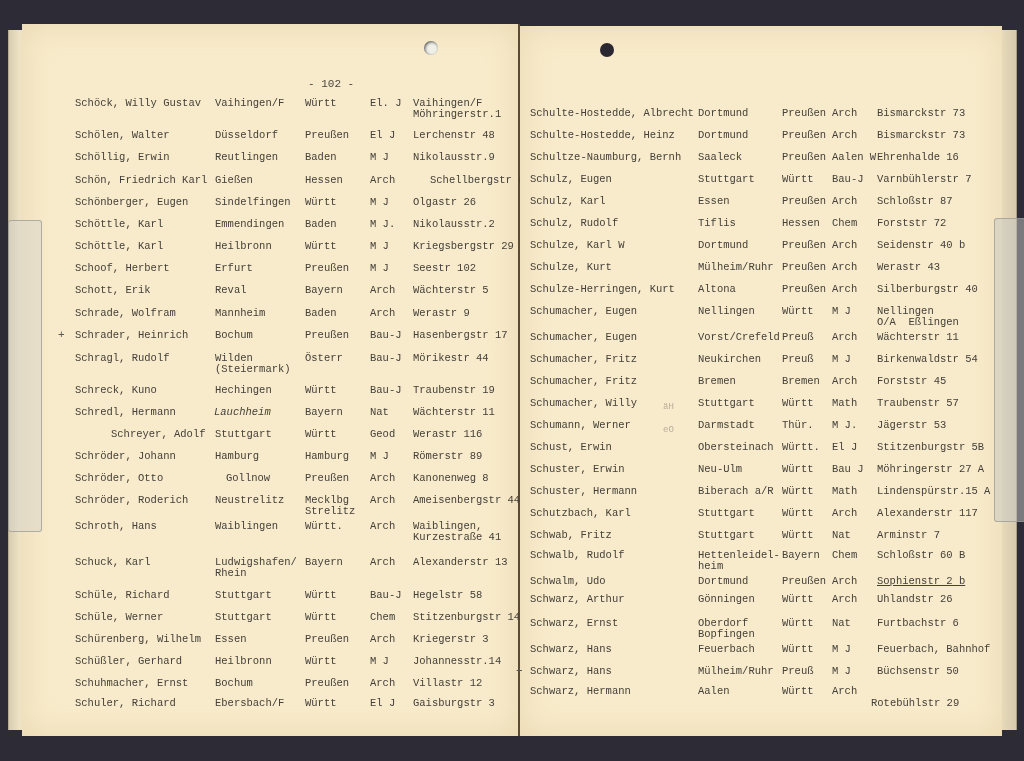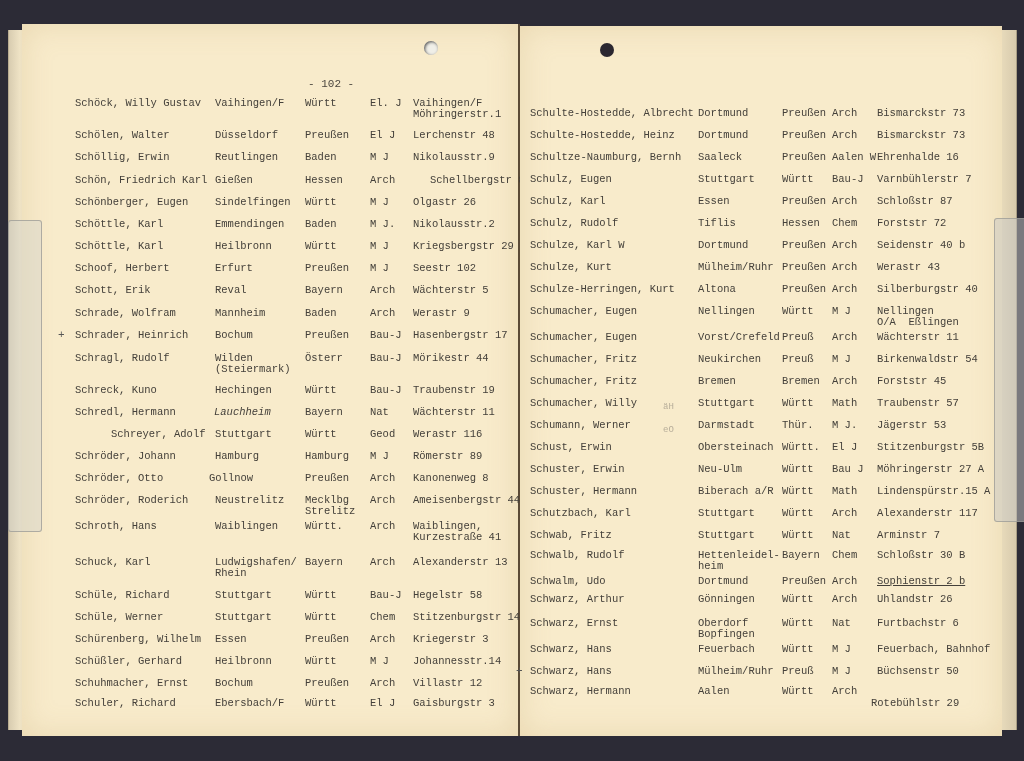--- a/index.html
+++ b/index.html
@@ -84,21 +84,21 @@
       <div class="entry" style="left: 0px; top: 239px; width: 100%; height: 24px;"><span style="left: 53px;">Schoof, Herbert</span><span style="left: 193px;">Erfurt</span><span style="left: 283px;">Preußen</span><span style="left: 348px;">M J</span><span style="left: 391px;">Seestr 102</span></div>
       <div class="entry" style="left: 0px; top: 261px; width: 100%; height: 24px;"><span style="left: 53px;">Schott, Erik</span><span style="left: 193px;">Reval</span><span style="left: 283px;">Bayern</span><span style="left: 348px;">Arch</span><span style="left: 391px;">Wächterstr 5</span></div>
       <div class="entry" style="left: 0px; top: 284px; width: 100%; height: 24px;"><span style="left: 53px;">Schrade, Wolfram</span><span style="left: 193px;">Mannheim</span><span style="left: 283px;">Baden</span><span style="left: 348px;">Arch</span><span style="left: 391px;">Werastr 9</span></div>
       <div class="entry" style="left: 0px; top: 306px; width: 100%; height: 24px;"><span style="left: 53px;">Schrader, Heinrich</span><span style="left: 193px;">Bochum</span><span style="left: 283px;">Preußen</span><span style="left: 348px;">Bau-J</span><span style="left: 391px;">Hasenbergstr 17</span><span class="marker" style="left: 36px;">+</span></div>
       <div class="entry" style="left: 0px; top: 329px; width: 100%; height: 24px;"><span style="left: 53px;">Schragl, Rudolf</span><span style="left: 193px;">Wilden
 (Steiermark)</span><span style="left: 283px;">Österr</span><span style="left: 348px;">Bau-J</span><span style="left: 391px;">Mörikestr 44</span></div>
       <div class="entry" style="left: 0px; top: 361px; width: 100%; height: 24px;"><span style="left: 53px;">Schreck, Kuno</span><span style="left: 193px;">Hechingen</span><span style="left: 283px;">Württ</span><span style="left: 348px;">Bau-J</span><span style="left: 391px;">Traubenstr 19</span></div>
       <div class="entry" style="left: 0px; top: 383px; width: 100%; height: 24px;"><span style="left: 53px;">Schredl, Hermann</span><span style="left: 192px; font-style: italic;">Lauchheim</span><span style="left: 283px;">Bayern</span><span style="left: 348px;">Nat</span><span style="left: 391px;">Wächterstr 11</span></div>
       <div class="entry" style="left: 0px; top: 405px; width: 100%; height: 24px;"><span style="left: 53px; margin-left: 36px;">Schreyer, Adolf</span><span style="left: 193px;">Stuttgart</span><span style="left: 283px;">Württ</span><span style="left: 348px;">Geod</span><span style="left: 391px;">Werastr 116</span></div>
       <div class="entry" style="left: 0px; top: 427px; width: 100%; height: 24px;"><span style="left: 53px;">Schröder, Johann</span><span style="left: 193px;">Hamburg</span><span style="left: 283px;">Hamburg</span><span style="left: 348px;">M J</span><span style="left: 391px;">Römerstr 89</span></div>
-      <div class="entry" style="left: 0px; top: 449px; width: 100%; height: 24px;"><span style="left: 53px;">Schröder, Otto</span><span style="left: 187px;">Gollnow</span><span style="left: 283px;">Preußen</span><span style="left: 348px;">Arch</span><span style="left: 391px;">Kanonenweg 8</span></div>
+      <div class="entry" style="left: 0px; top: 449px; width: 100%; height: 24px;"><span style="left: 53px;">Schröder, Otto</span><span style="left: 204px;">Gollnow</span><span style="left: 283px;">Preußen</span><span style="left: 348px;">Arch</span><span style="left: 391px;">Kanonenweg 8</span></div>
       <div class="entry" style="left: 0px; top: 471px; width: 100%; height: 24px;"><span style="left: 53px;">Schröder, Roderich</span><span style="left: 193px;">Neustrelitz</span><span style="left: 283px;">Mecklbg
 Strelitz</span><span style="left: 348px;">Arch</span><span style="left: 391px;">Ameisenbergstr 44</span></div>
       <div class="entry" style="left: 0px; top: 497px; width: 100%; height: 24px;"><span style="left: 53px;">Schroth, Hans</span><span style="left: 193px;">Waiblingen</span><span style="left: 283px;">Württ.</span><span style="left: 348px;">Arch</span><span style="left: 391px;">Waiblingen,
 Kurzestraße 41</span></div>
       <div class="entry" style="left: 0px; top: 533px; width: 100%; height: 24px;"><span style="left: 53px;">Schuck, Karl</span><span style="left: 193px;">Ludwigshafen/
 Rhein</span><span style="left: 283px;">Bayern</span><span style="left: 348px;">Arch</span><span style="left: 391px;">Alexanderstr 13</span></div>
       <div class="entry" style="left: 0px; top: 566px; width: 100%; height: 24px;"><span style="left: 53px;">Schüle, Richard</span><span style="left: 193px;">Stuttgart</span><span style="left: 283px;">Württ</span><span style="left: 348px;">Bau-J</span><span style="left: 391px;">Hegelstr 58</span></div>
       <div class="entry" style="left: 0px; top: 588px; width: 100%; height: 24px;"><span style="left: 53px;">Schüle, Werner</span><span style="left: 193px;">Stuttgart</span><span style="left: 283px;">Württ</span><span style="left: 348px;">Chem</span><span style="left: 391px;">Stitzenburgstr 14</span></div>
       <div class="entry" style="left: 0px; top: 610px; width: 100%; height: 24px;"><span style="left: 53px;">Schürenberg, Wilhelm</span><span style="left: 193px;">Essen</span><span style="left: 283px;">Preußen</span><span style="left: 348px;">Arch</span><span style="left: 391px;">Kriegerstr 3</span></div>
       <div class="entry" style="left: 0px; top: 632px; width: 100%; height: 24px;"><span style="left: 53px;">Schüßler, Gerhard</span><span style="left: 193px;">Heilbronn</span><span style="left: 283px;">Württ</span><span style="left: 348px;">M J</span><span style="left: 391px;">Johannesstr.14</span></div>
@@ -124,21 +124,21 @@
       <div class="entry" style="left: 0px; top: 328px; width: 100%; height: 24px;"><span style="left: 10px;">Schumacher, Fritz</span><span style="left: 178px;">Neukirchen</span><span style="left: 262px;">Preuß</span><span style="left: 312px;">M J</span><span style="left: 357px;">Birkenwaldstr 54</span></div>
       <div class="entry" style="left: 0px; top: 350px; width: 100%; height: 24px;"><span style="left: 10px;">Schumacher, Fritz</span><span style="left: 178px;">Bremen</span><span style="left: 262px;">Bremen</span><span style="left: 312px;">Arch</span><span style="left: 357px;">Forststr 45</span></div>
       <div class="entry" style="left: 0px; top: 372px; width: 100%; height: 24px;"><span style="left: 10px;">Schumacher, Willy</span><span style="left: 178px;">Stuttgart</span><span style="left: 262px;">Württ</span><span style="left: 312px;">Math</span><span style="left: 357px;">Traubenstr 57</span></div>
       <div class="entry" style="left: 0px; top: 394px; width: 100%; height: 24px;"><span style="left: 10px;">Schumann, Werner</span><span style="left: 178px;">Darmstadt</span><span style="left: 262px;">Thür.</span><span style="left: 312px;">M J.</span><span style="left: 357px;">Jägerstr 53</span></div>
       <div class="entry" style="left: 0px; top: 416px; width: 100%; height: 24px;"><span style="left: 10px;">Schust, Erwin</span><span style="left: 178px;">Obersteinach</span><span style="left: 262px;">Württ.</span><span style="left: 312px;">El J</span><span style="left: 357px;">Stitzenburgstr 5B</span></div>
       <div class="entry" style="left: 0px; top: 438px; width: 100%; height: 24px;"><span style="left: 10px;">Schuster, Erwin</span><span style="left: 178px;">Neu-Ulm</span><span style="left: 262px;">Württ</span><span style="left: 312px;">Bau J</span><span style="left: 357px;">Möhringerstr 27 A</span></div>
       <div class="entry" style="left: 0px; top: 460px; width: 100%; height: 24px;"><span style="left: 10px;">Schuster, Hermann</span><span style="left: 178px;">Biberach a/R</span><span style="left: 262px;">Württ</span><span style="left: 312px;">Math</span><span style="left: 357px;">Lindenspürstr.15 A</span></div>
       <div class="entry" style="left: 0px; top: 482px; width: 100%; height: 24px;"><span style="left: 10px;">Schutzbach, Karl</span><span style="left: 178px;">Stuttgart</span><span style="left: 262px;">Württ</span><span style="left: 312px;">Arch</span><span style="left: 357px;">Alexanderstr 117</span></div>
       <div class="entry" style="left: 0px; top: 504px; width: 100%; height: 24px;"><span style="left: 10px;">Schwab, Fritz</span><span style="left: 178px;">Stuttgart</span><span style="left: 262px;">Württ</span><span style="left: 312px;">Nat</span><span style="left: 357px;">Arminstr 7</span></div>
       <div class="entry" style="left: 0px; top: 524px; width: 100%; height: 24px;"><span style="left: 10px;">Schwalb, Rudolf</span><span style="left: 178px;">Hettenleidel-
-heim</span><span style="left: 262px;">Bayern</span><span style="left: 312px;">Chem</span><span style="left: 357px;">Schloßstr 30 B</span></div>
+heim</span><span style="left: 262px;">Bayern</span><span style="left: 312px;">Chem</span><span style="left: 357px;">Schloßstr 60 B</span></div>
       <div class="entry" style="left: 0px; top: 550px; width: 100%; height: 24px;"><span style="left: 10px;">Schwalm, Udo</span><span style="left: 178px;">Dortmund</span><span style="left: 262px;">Preußen</span><span style="left: 312px;">Arch</span><span style="left: 357px; text-decoration: underline;">Sophienstr 2 b</span></div>
       <div class="entry" style="left: 0px; top: 568px; width: 100%; height: 24px;"><span style="left: 10px;">Schwarz, Arthur</span><span style="left: 178px;">Gönningen</span><span style="left: 262px;">Württ</span><span style="left: 312px;">Arch</span><span style="left: 357px;">Uhlandstr 26</span></div>
       <div class="entry" style="left: 0px; top: 592px; width: 100%; height: 24px;"><span style="left: 10px;">Schwarz, Ernst</span><span style="left: 178px;">Oberdorf
 Bopfingen</span><span style="left: 262px;">Württ</span><span style="left: 312px;">Nat</span><span style="left: 357px;">Furtbachstr 6</span></div>
       <div class="entry" style="left: 0px; top: 618px; width: 100%; height: 24px;"><span style="left: 10px;">Schwarz, Hans</span><span style="left: 178px;">Feuerbach</span><span style="left: 262px;">Württ</span><span style="left: 312px;">M J</span><span style="left: 357px;">Feuerbach, Bahnhof</span></div>
       <div class="entry" style="left: 0px; top: 640px; width: 100%; height: 24px;"><span style="left: 10px;">Schwarz, Hans</span><span style="left: 178px;">Mülheim/Ruhr</span><span style="left: 262px;">Preuß</span><span style="left: 312px;">M J</span><span style="left: 357px;">Büchsenstr 50</span><span class="marker" style="left: -4px;">+</span></div>
       <div class="entry" style="left: 0px; top: 660px; width: 100%; height: 24px;"><span style="left: 10px;">Schwarz, Hermann</span><span style="left: 178px;">Aalen</span><span style="left: 262px;">Württ</span><span style="left: 312px;">Arch</span><span style="left: 351px; margin-top: 12px;">Rotebühlstr 29</span></div>
     </div>
 
   <div class="punch-hole hole-left"></div>

